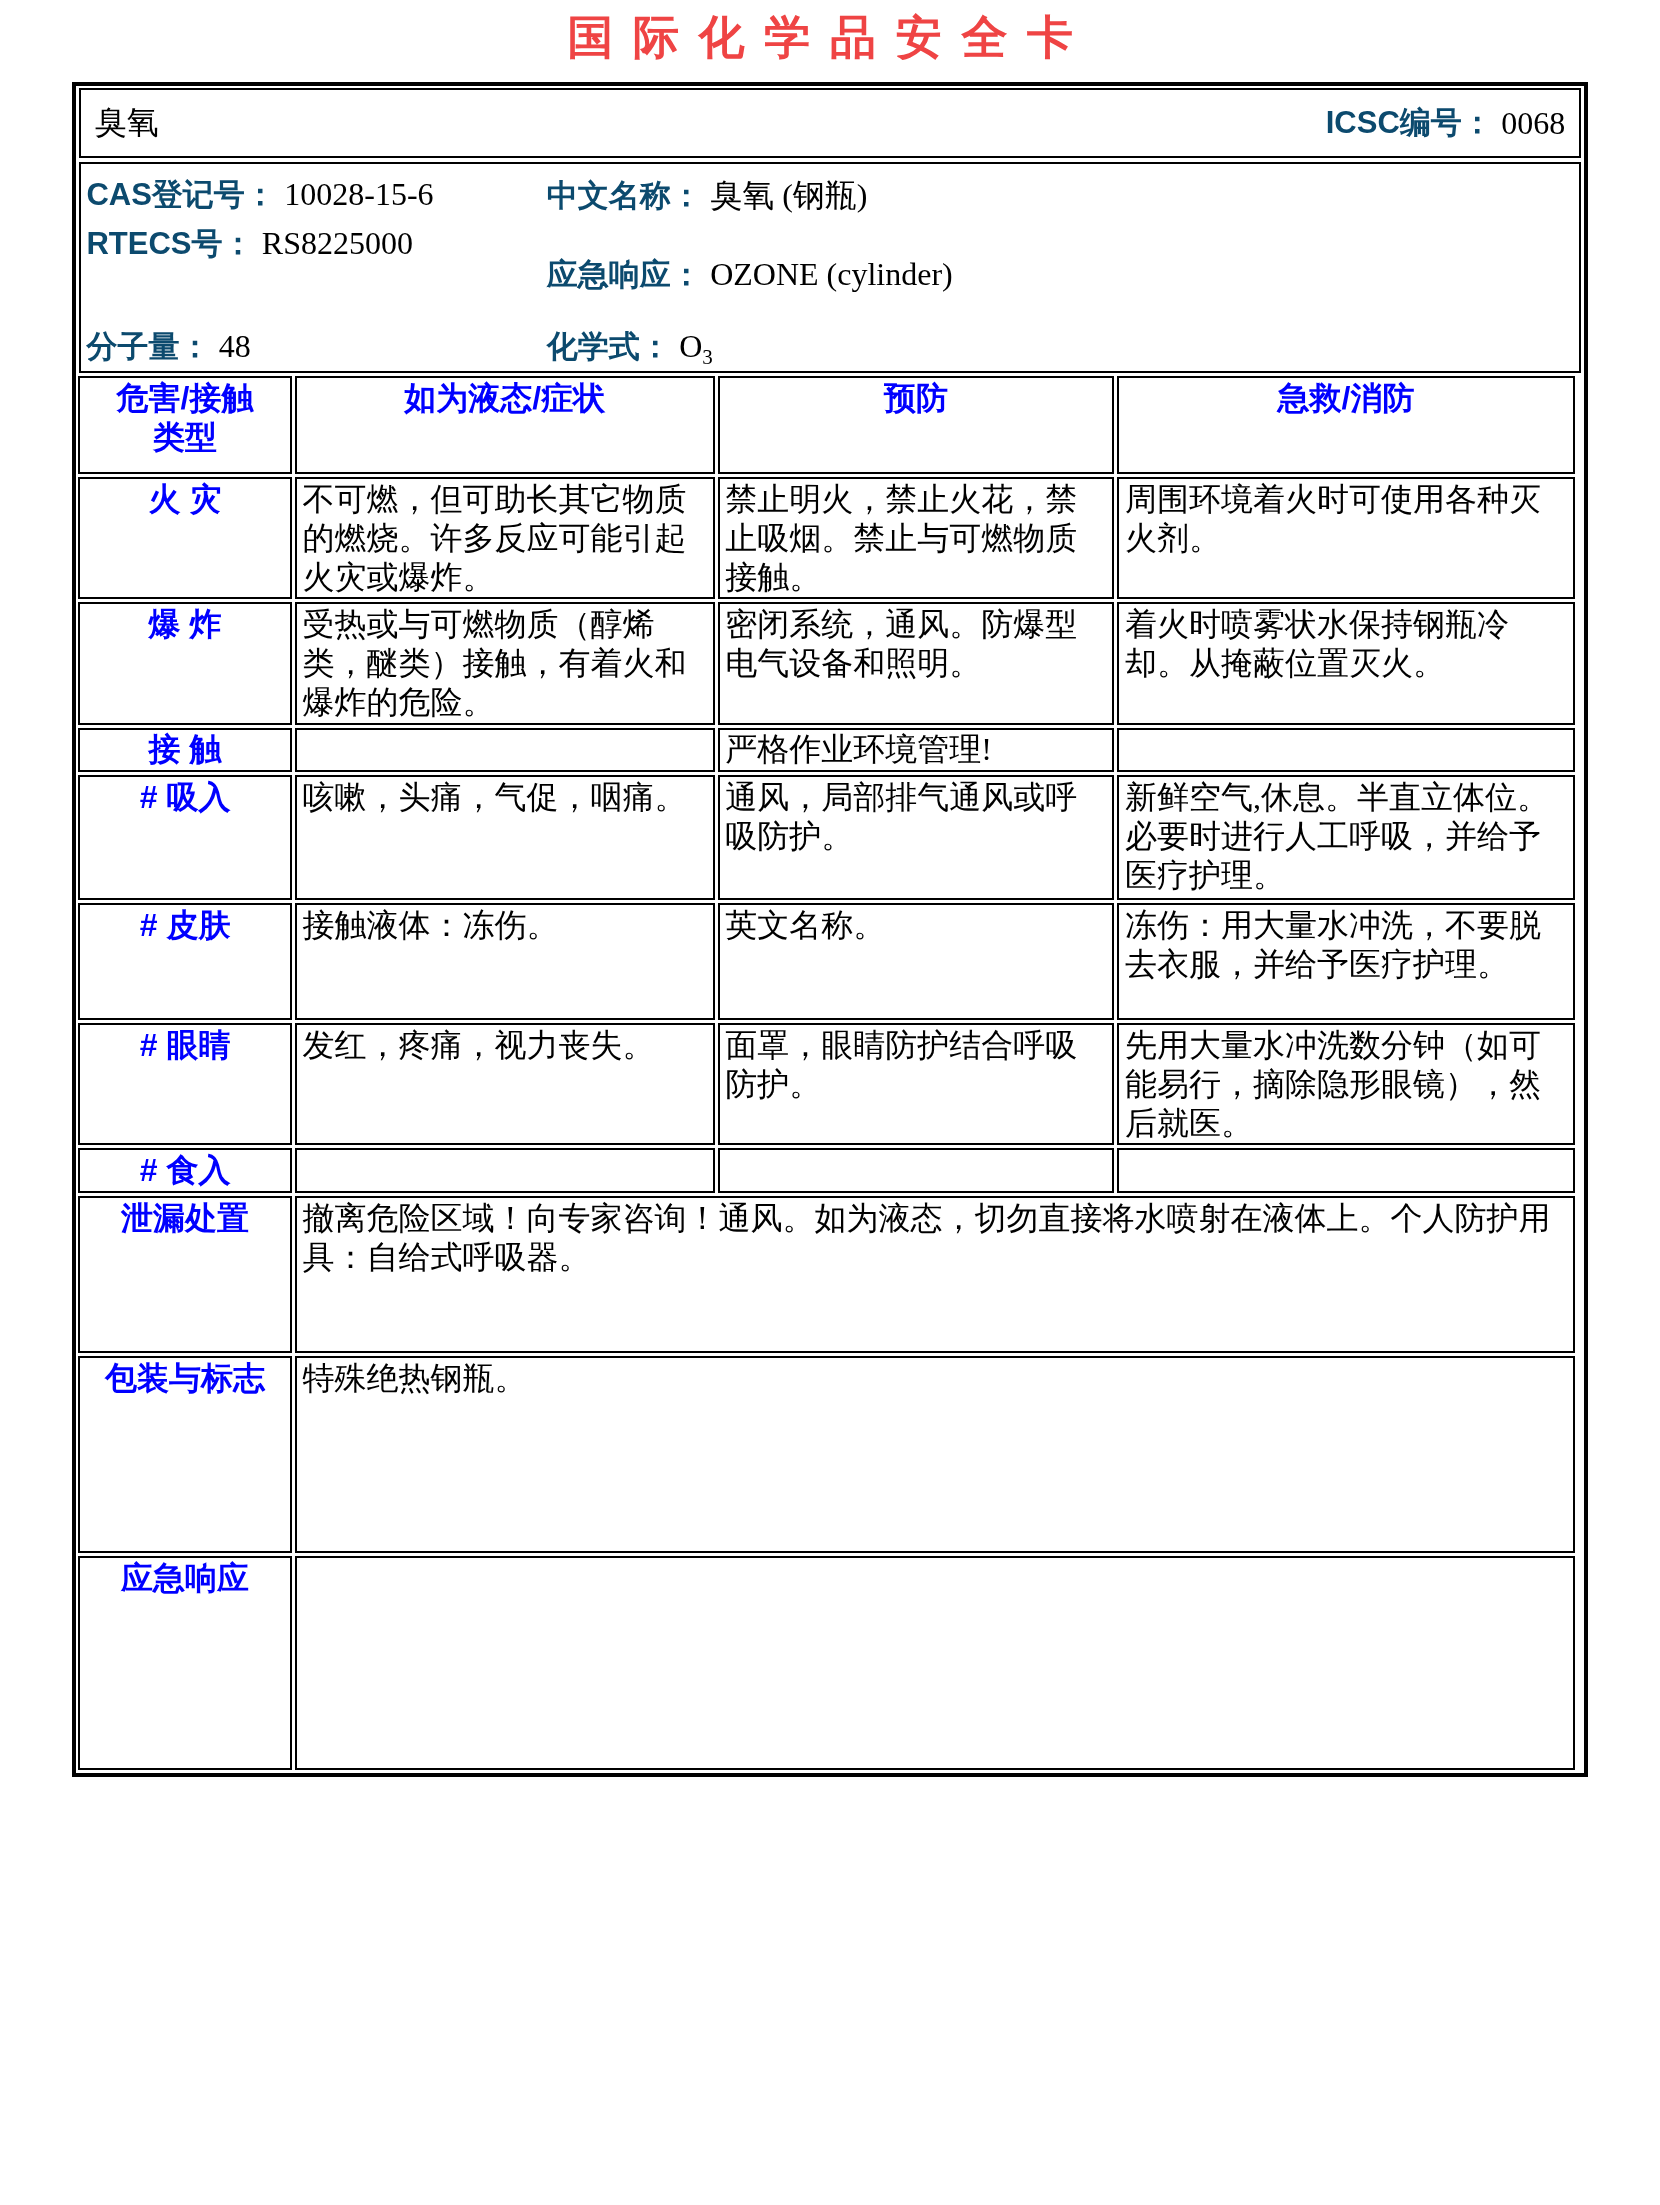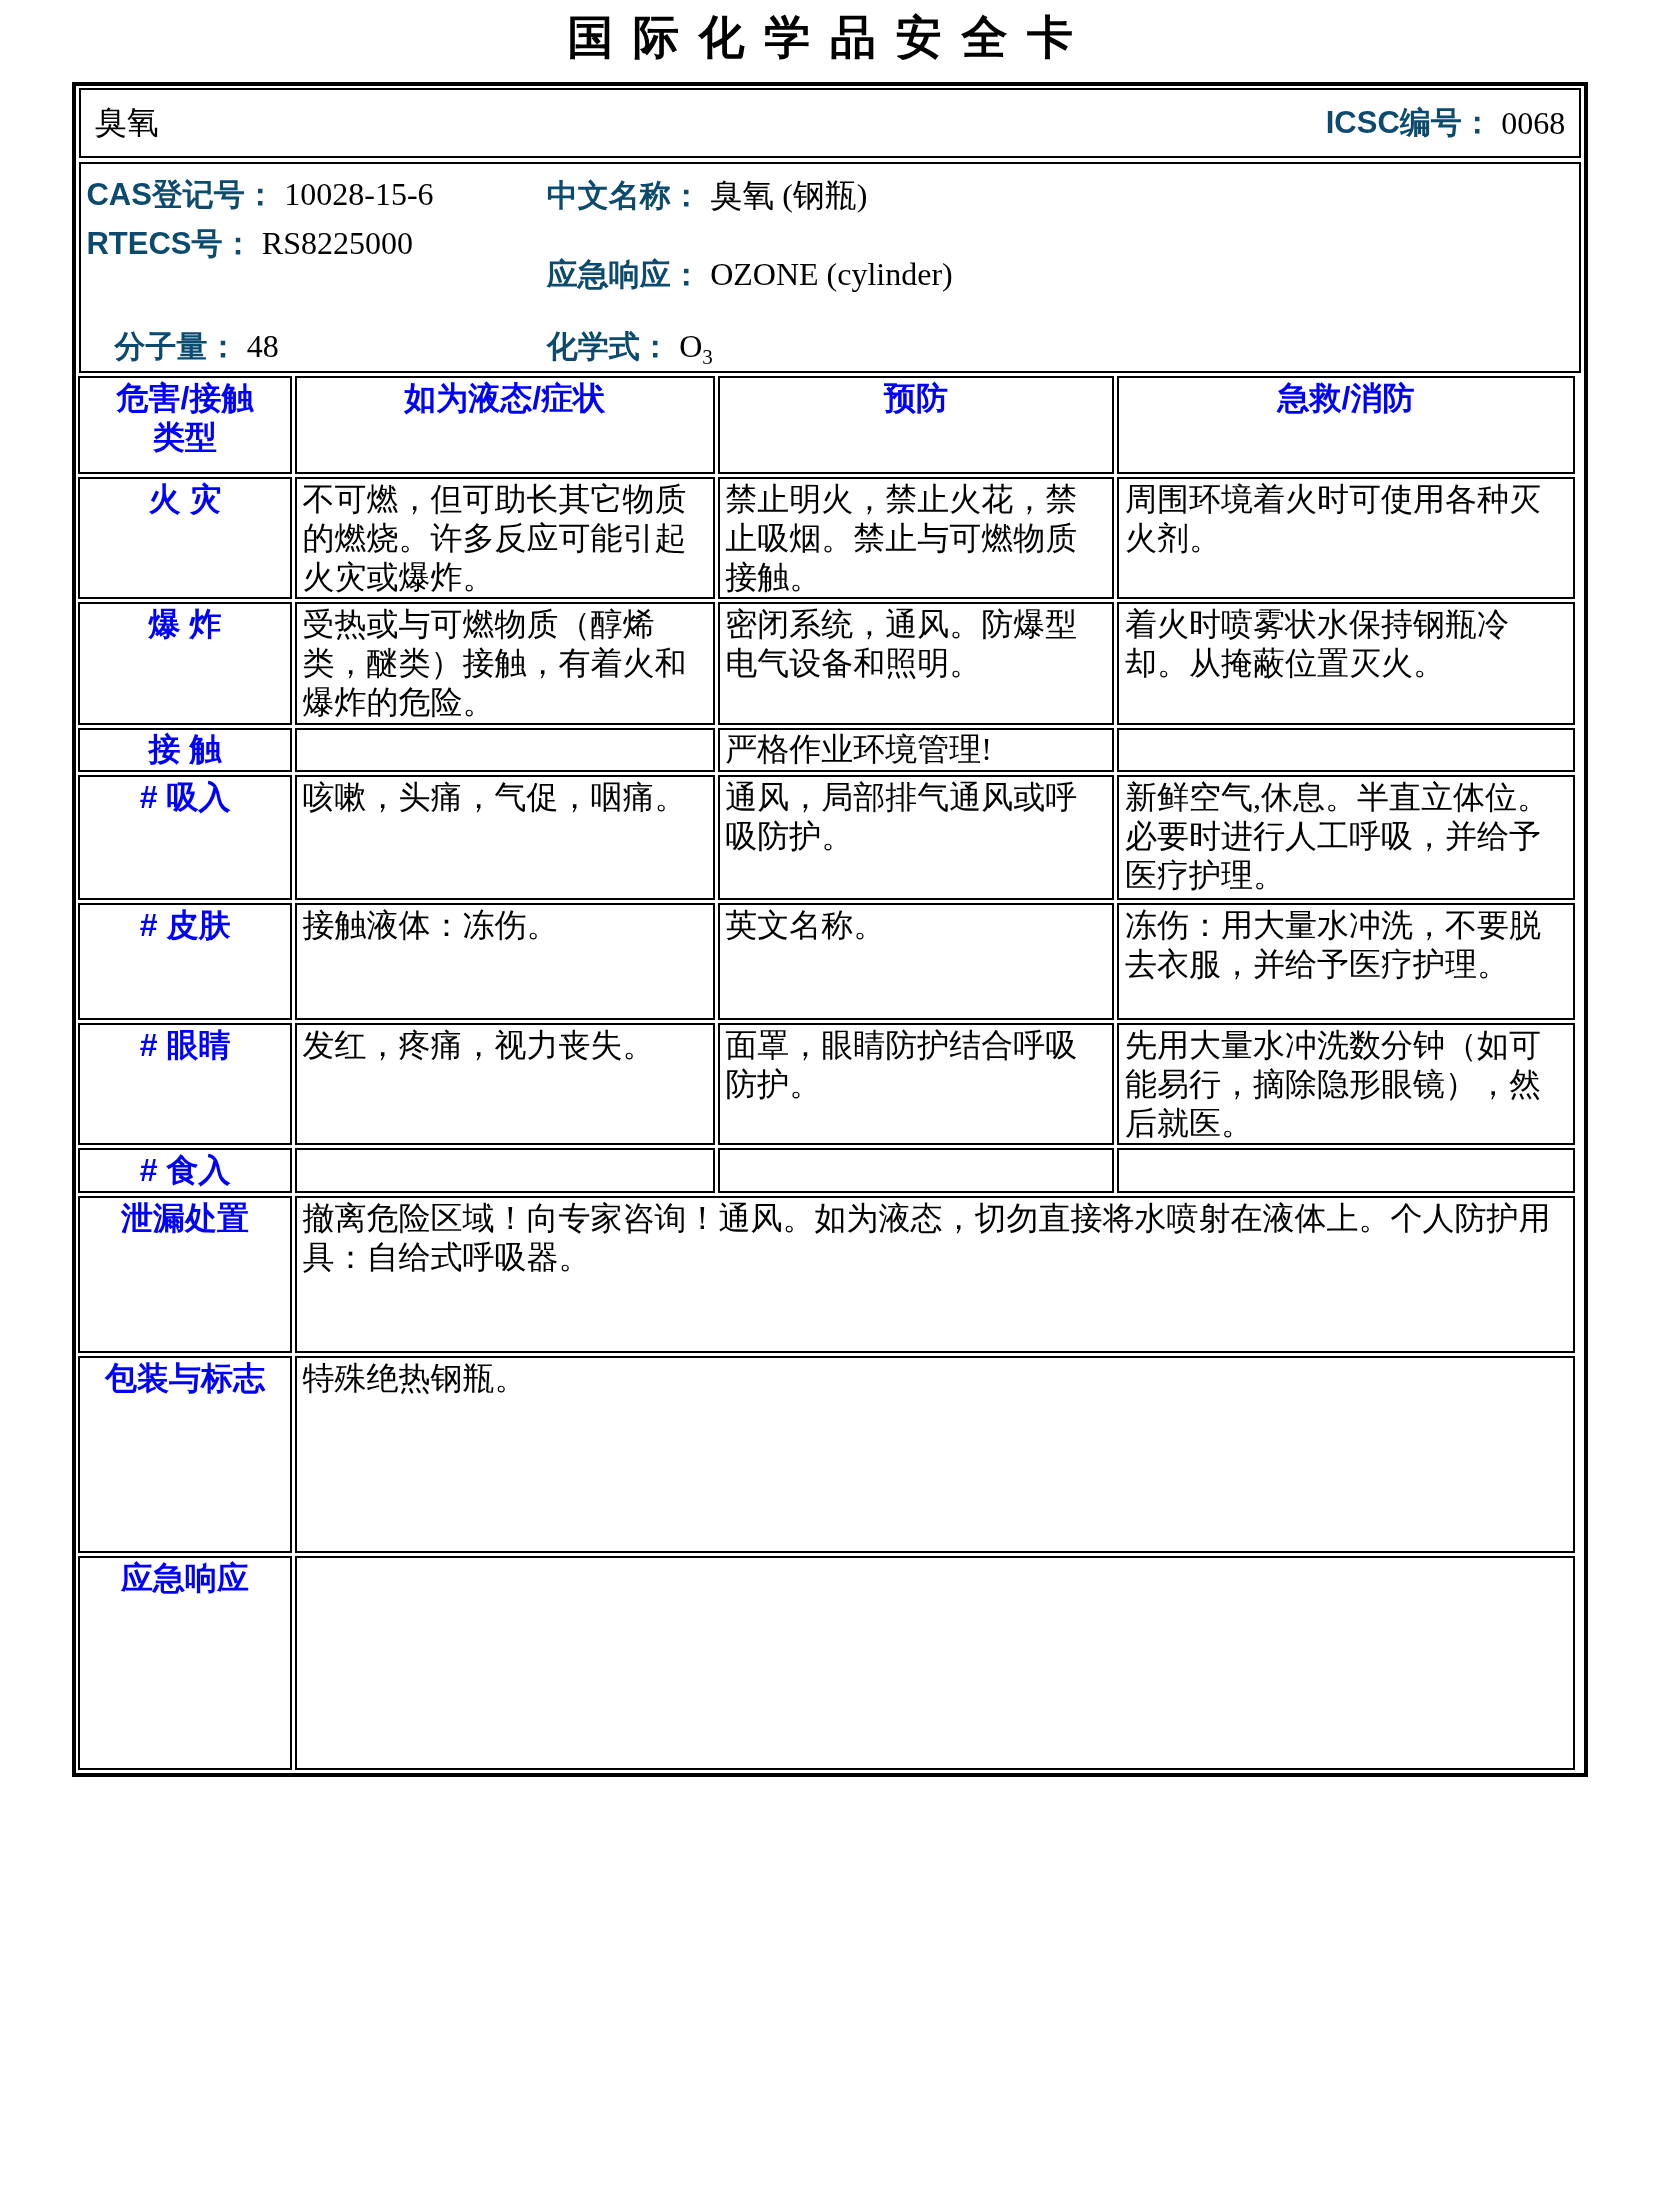--- a/index.html
+++ b/index.html
@@ -9,21 +9,21 @@
     color:#000;
     -webkit-font-smoothing:antialiased;
   }
   .page-title {
     margin:7px 0 12.6px 0;
     text-align:center;
     font-family:"Liberation Sans","DejaVu Sans",sans-serif;
     font-weight:bold;
     font-size:46px;
     letter-spacing:19.7px;
-    color:#000000;
+    color:#ef4444;
     white-space:nowrap;
   }
   .card {
     width:1516px;
     margin:0 auto;
     border:4.2px solid #000;
     padding:2.8px;
     box-sizing:border-box;
     background:#fff;
   }
@@ -51,21 +51,21 @@
   .sec-id {
     height:211px;
     margin-bottom:3.5px;
     position:relative;
     font-size:32px;
   }
   .sec-id .field { position:absolute; white-space:nowrap; }
   .sec-id .lbl { font-size:31px; margin-right:8.4px; }
   .f-cas  { left:5.6px;   top:9.8px; }
   .f-rtecs{ left:5.6px;   top:59px; }
-  .f-mw   { left:5.6px;   top:162px;margin-left:28px; }
+  .f-mw   { left:5.6px;   top:162px; }
   .f-cn   { left:466px; top:9.8px; }
   .f-en   { left:466px; top:90px; }
   .f-formula { left:466px; top:162px; }
   .sub { font-size:21px; }
 
   
   table.hazard {
     width:100%;
     table-layout:fixed;
     border-collapse:separate;

